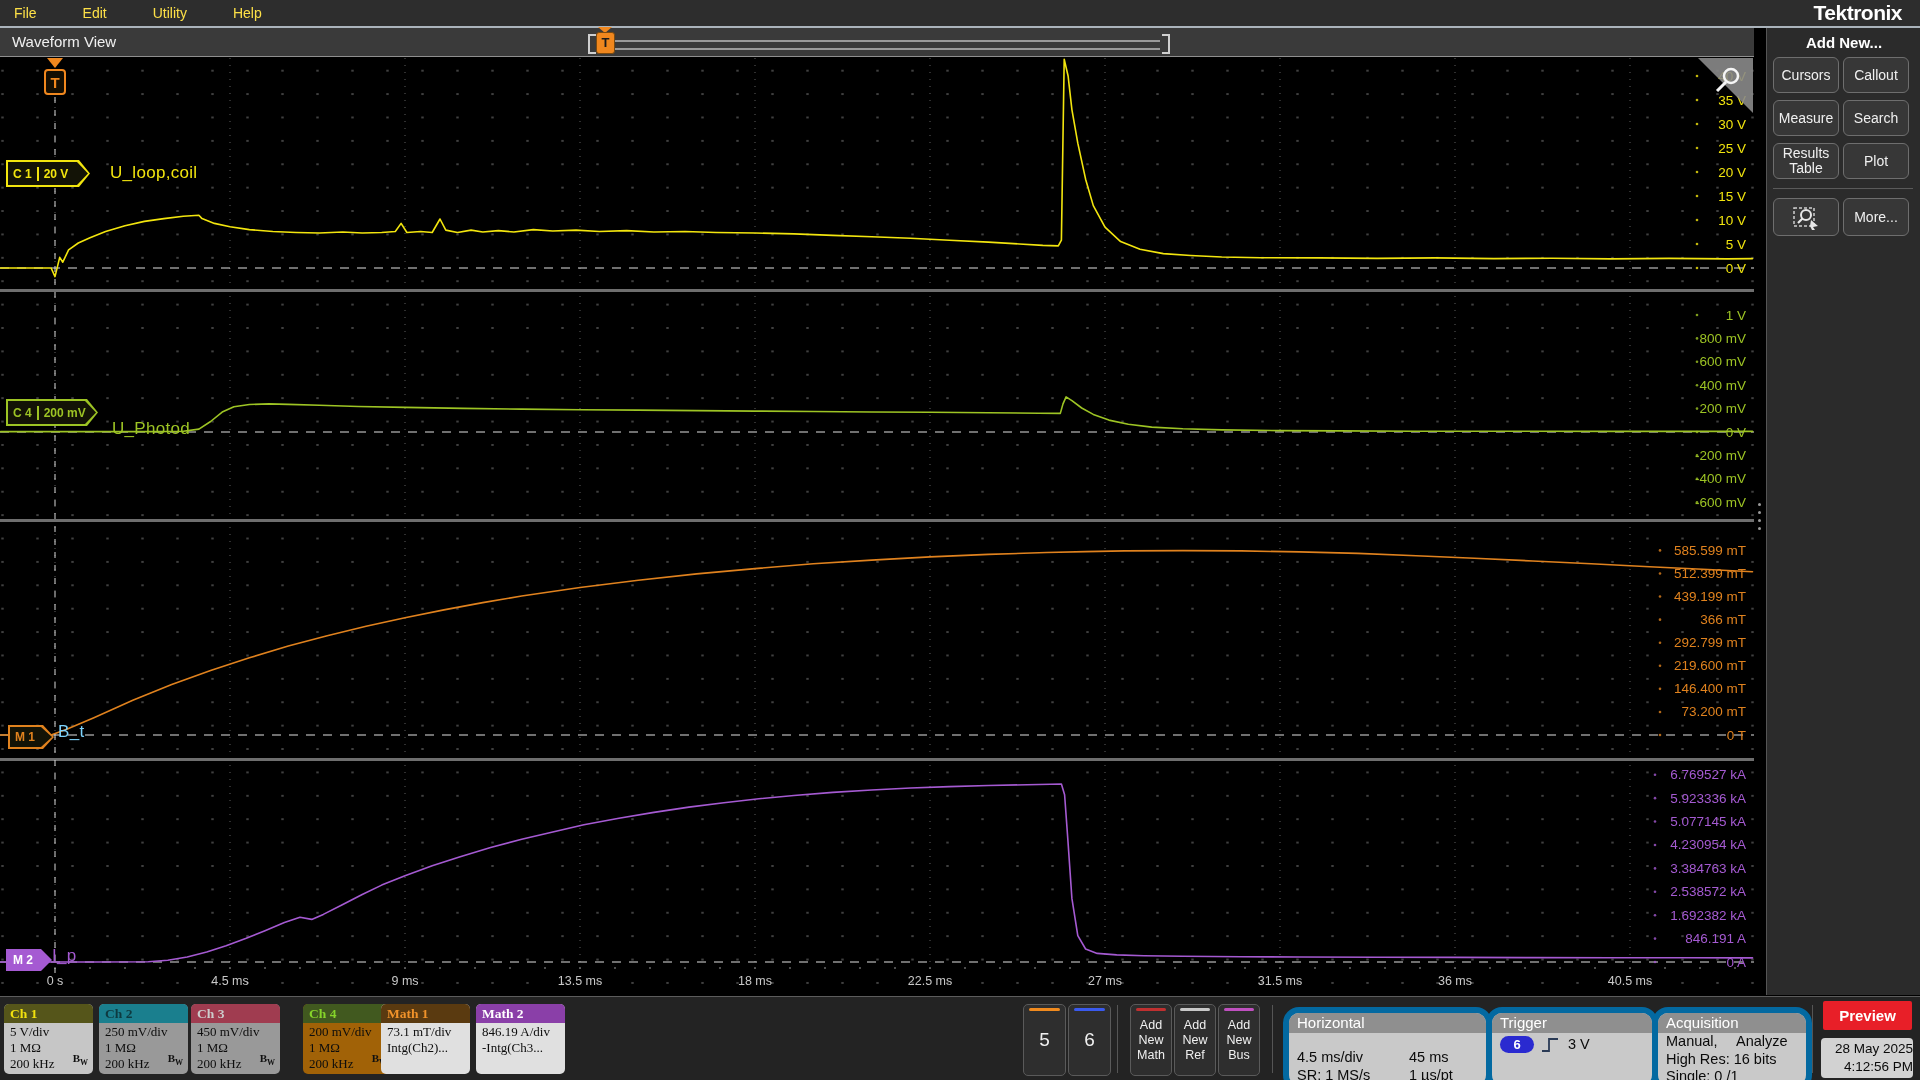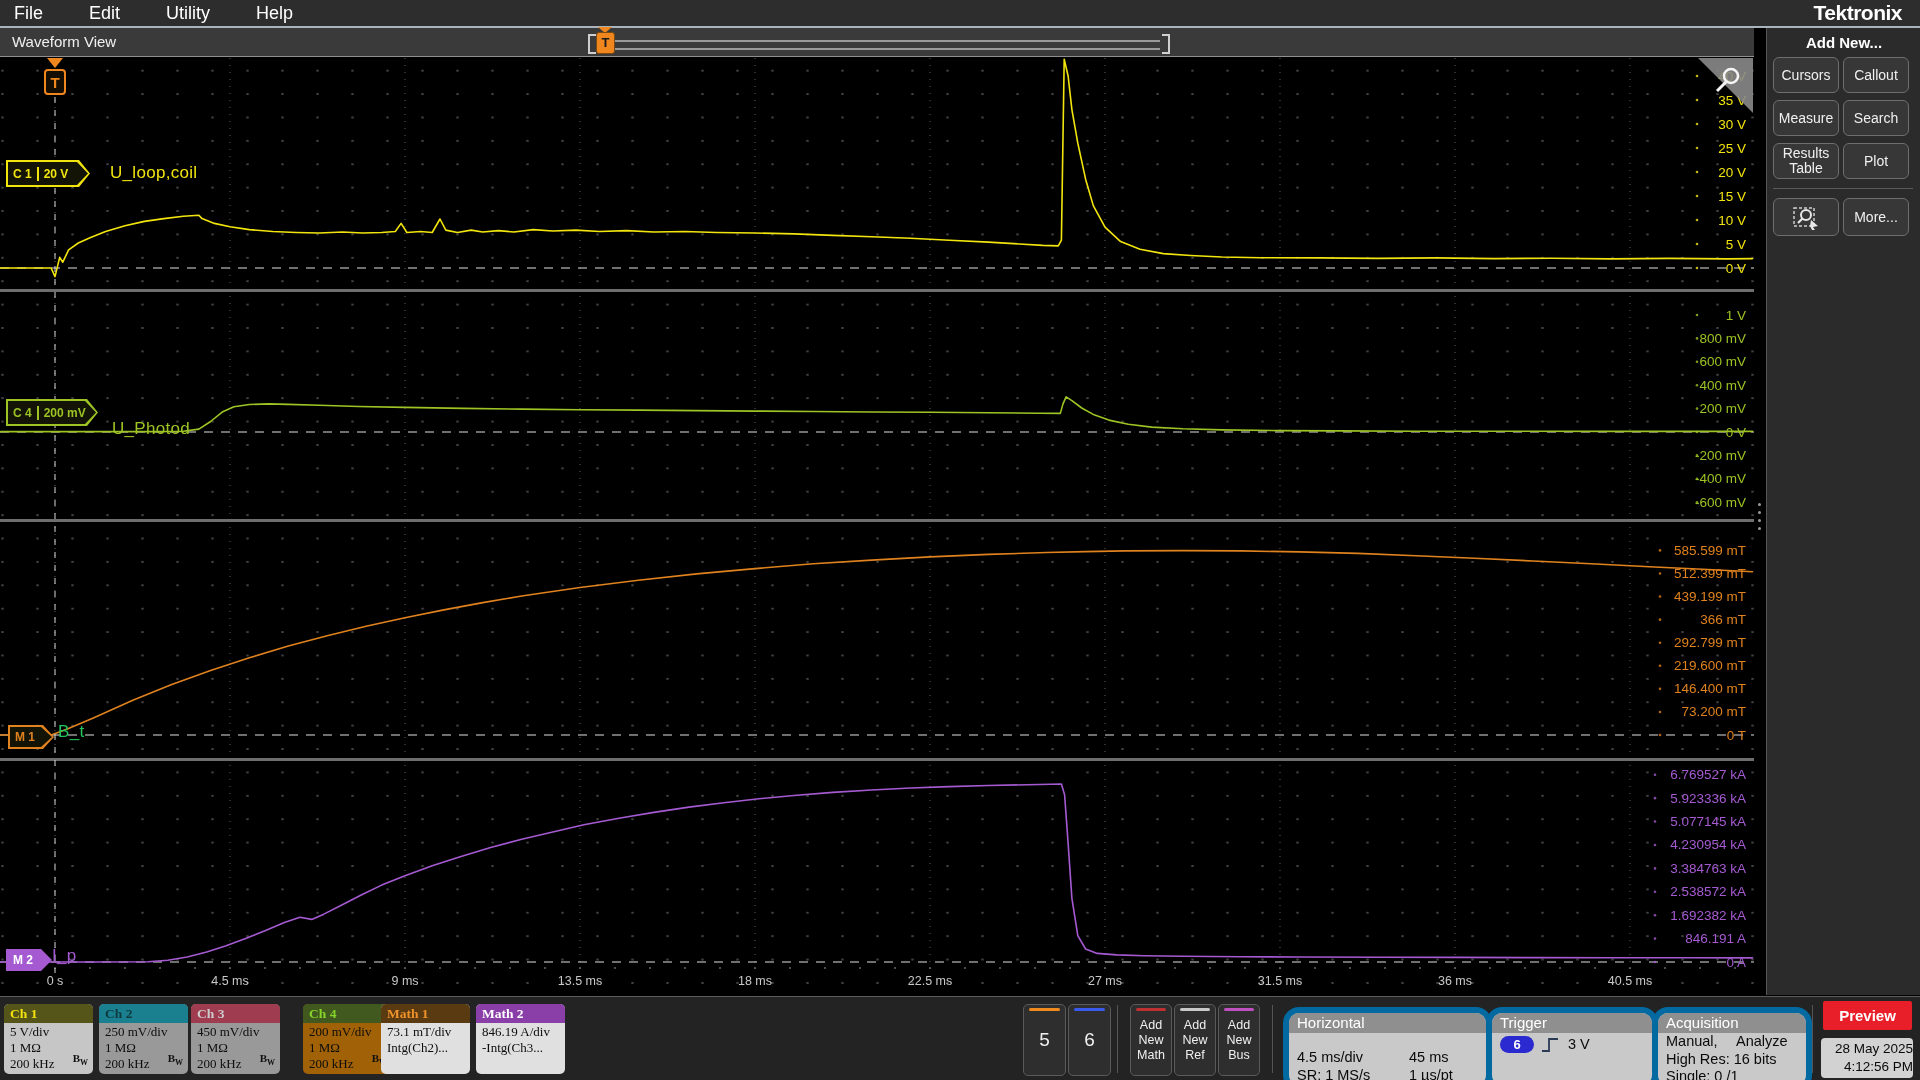--- a/index.html
+++ b/index.html
@@ -1,21 +1,21 @@
 <!DOCTYPE html>
 <html><head>
 <meta charset="utf-8">
 <style>
   html,body{margin:0;padding:0;background:#111;}
   #screen{position:relative;width:1920px;height:1080px;background:#000;overflow:hidden;
           font-family:"Liberation Sans",sans-serif;-webkit-font-smoothing:antialiased;}
   
   #menubar{position:absolute;left:0;top:0;width:1920px;height:26px;background:#2d2d2d;
            border-bottom:2px solid #aab3bb;display:flex;align-items:center;}
-  .menu-item{color:#ffffff;font-size:18px;padding:0 14px;margin-right:18px;cursor:default;}
+  .menu-item{color:#fde047;font-size:14px;padding:0 14px;margin-right:18px;cursor:default;}
   #logo{position:absolute;right:18px;top:1px;color:#fff;font-size:21px;font-weight:bold;
         letter-spacing:-0.5px;font-family:"Liberation Sans",sans-serif;}
   
   #titlebar{position:absolute;left:0;top:28px;width:1754px;height:28px;background:#3a3a3a;
             border-bottom:2px solid #8f8f8f;}
   #wv-title{position:absolute;left:12px;top:5px;color:#f0f0f0;font-size:15px;}
   #pos-track{position:absolute;left:600px;top:12px;width:560px;height:6px;
              border-top:2px solid #9a9a9a;border-bottom:2px solid #9a9a9a;}
   .bracket{position:absolute;top:6px;width:6px;height:16px;border-top:2px solid #cfcfcf;border-bottom:2px solid #cfcfcf;}
   #bracket-l{left:588px;border-left:2px solid #cfcfcf;}
@@ -276,21 +276,21 @@
         </div>
       </div>
       <div class="trace-label" style="left: 112px; top: 402px; color: rgb(157, 196, 36); margin-top: 17px;">U_Photod</div>
       <div class="ch-badge" style="left: 8px; top: 725px; width: 46px; height: 24px; position: absolute;">
         <div class="badge-clip" style="width: 100%; height: 100%; background: rgb(224, 130, 30); position: relative;">
           <div class="badge-clip badge-inner" style="position: absolute; inset: 2px; background: rgb(19, 19, 6); color: rgb(224, 130, 30); font-size: 12px; font-weight: bold;">
             <span style="padding:0 5px">M 1</span>
           </div>
         </div>
       </div>
-      <div class="trace-label" style="left: 58px; top: 722px; color: #22c55e;">B_t</div>
+      <div class="trace-label" style="left: 58px; top: 722px; color: #7dd3fc;">B_t</div>
       <div class="ch-badge" style="left: 6px; top: 949px; width: 46px; height: 22px; position: absolute;">
         <div class="badge-clip" style="width: 100%; height: 100%; background: rgb(165, 90, 210); position: relative;">
           <div class="badge-clip badge-inner" style="position: absolute; inset: 2px; background: rgb(165, 90, 210); color: rgb(255, 255, 255); font-size: 12px; font-weight: bold;">
             <span style="padding:0 5px">M 2</span>
           </div>
         </div>
       </div>
       <div class="trace-label" style="left: 52px; top: 946px; color: rgb(165, 90, 210);">I_p</div>
     </div>
 

